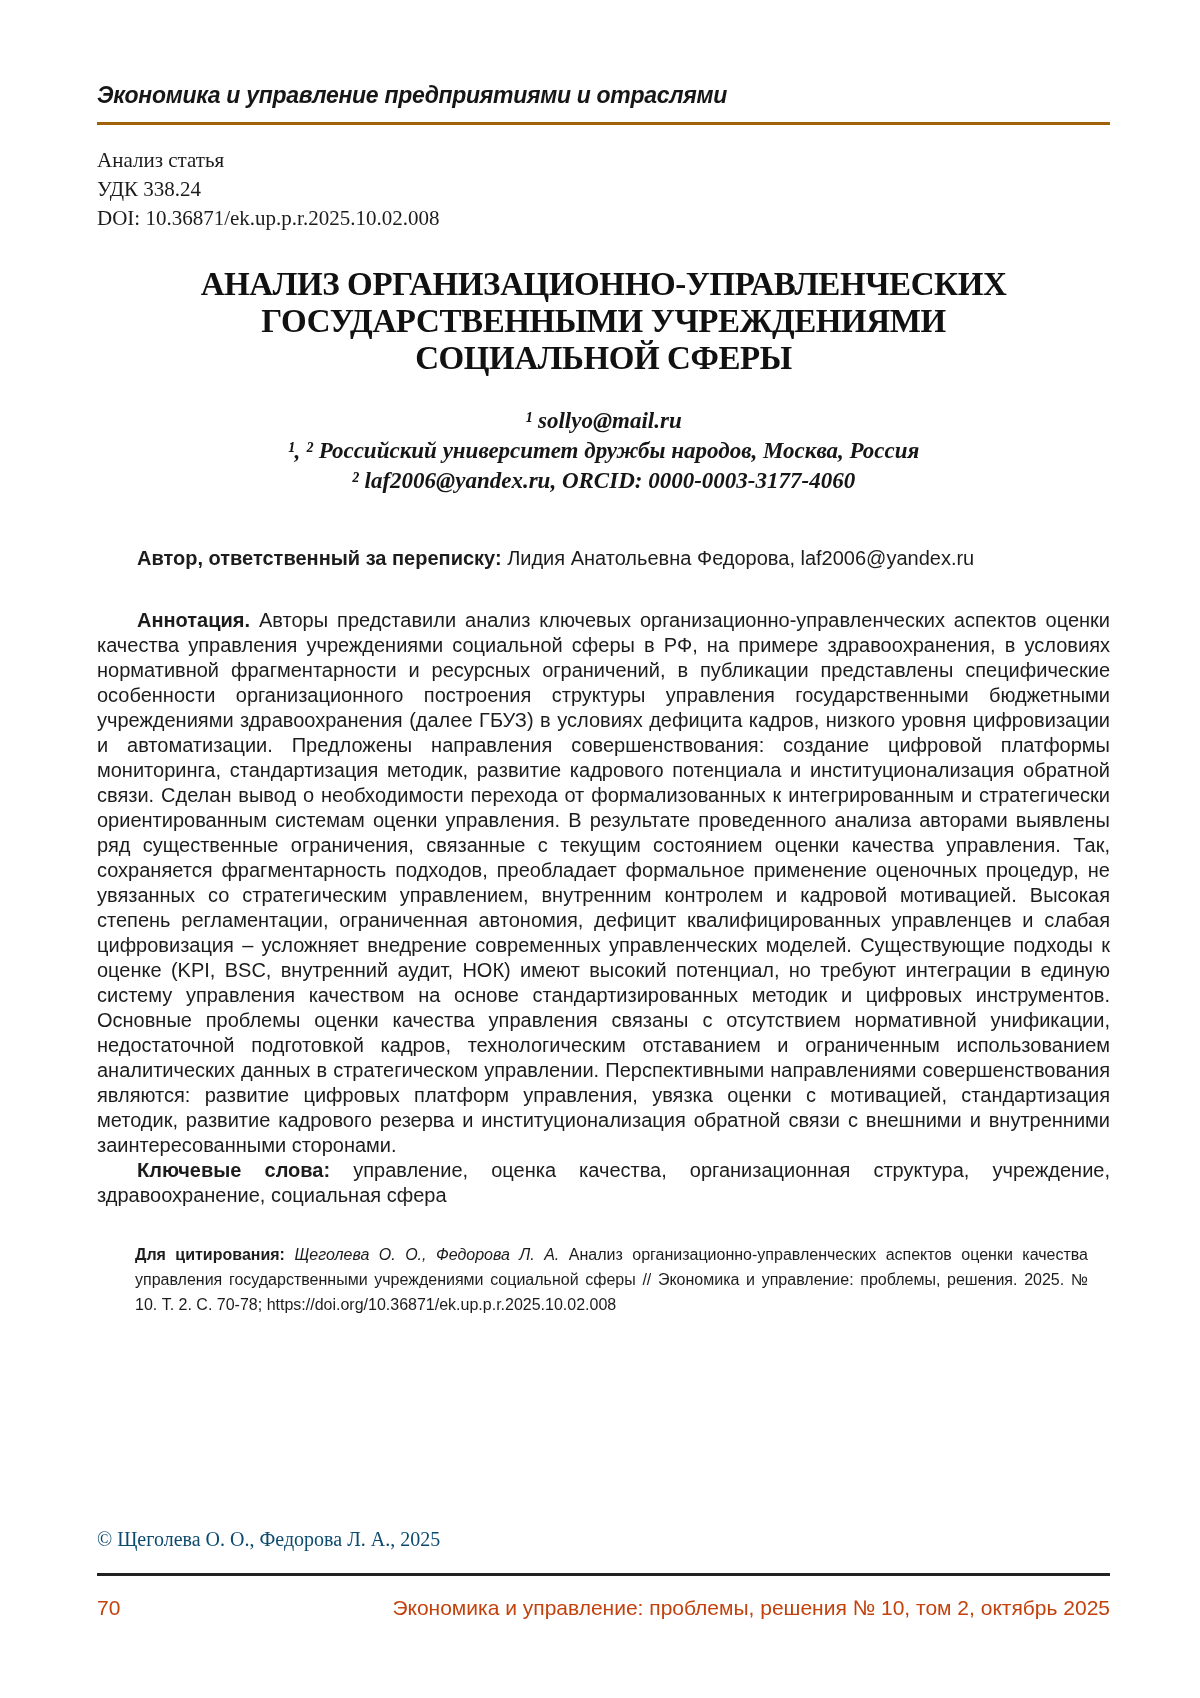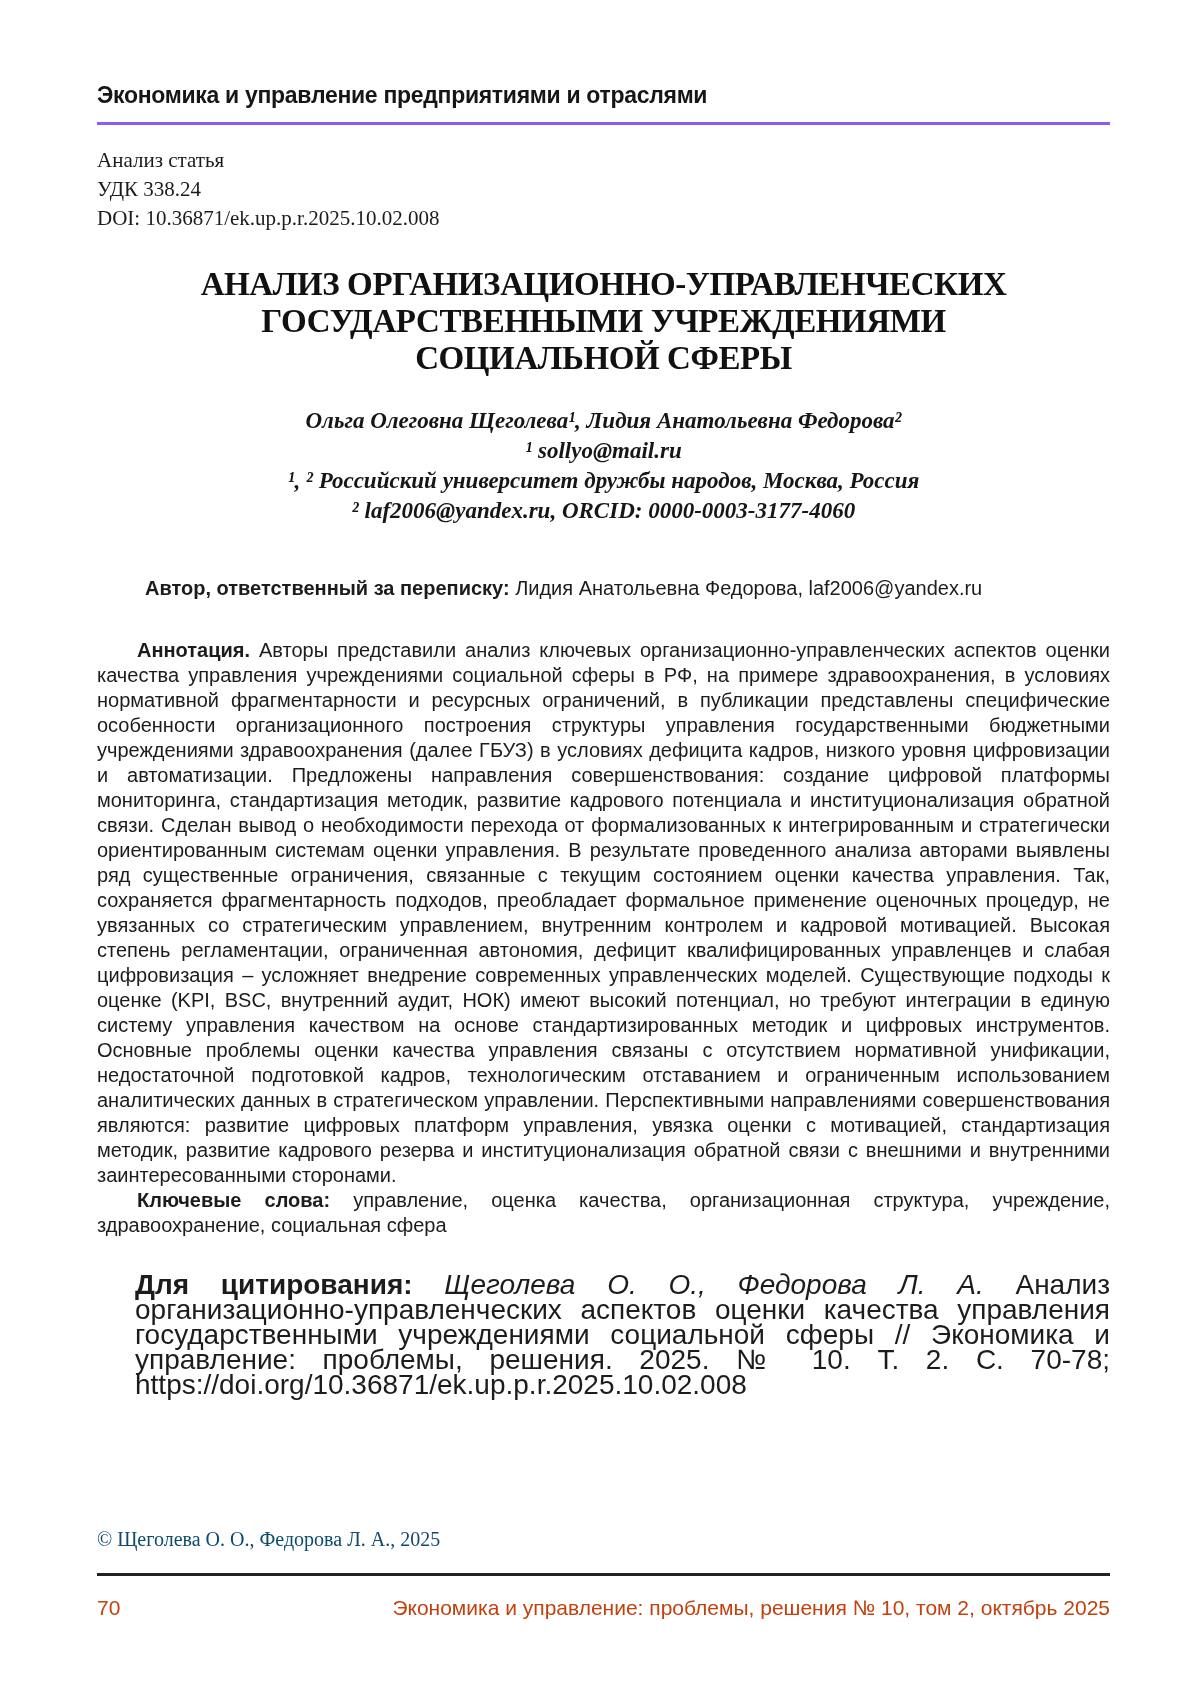--- a/index.html
+++ b/index.html
@@ -20,25 +20,26 @@
   .content {
     position: absolute;
     left: 97px;
     right: 90px;
     top: 0;
   }
   
   .running-head {
     margin-top: 82px;
     padding-bottom: 13px;
-    border-bottom: 3px solid #8b5cf6;
+    border-bottom: 3px solid #a16207;
     font-weight: bold;
     font-size: 23px;
     letter-spacing: -0.3px;
     color: #161616;
+    font-style: italic;
   }
   
   .meta-block {
     margin-top: 21px;
     font-family: "Liberation Serif", "DejaVu Serif", serif;
     font-size: 21px;
     line-height: 29px;
     color: #1b1b1b;
   }
   
@@ -81,21 +82,22 @@
     margin-top: 37px;
   }
   .keywords-par {
     margin-top: 0;
   }
   .bold-lead { font-weight: bold; }
   .italic-span { font-style: italic; }
   .citation-block {
     margin-top: 34px;
     margin-left: 38px;
-    font-size: 28px;
+    margin-right: 22px;
+    font-size: 16px;
     line-height: 25px;
     text-align: justify;
     color: #1c1c1c;
   }
   
   .copyright {
     position: absolute;
     left: 97px;
     top: 1528px;
     font-family: "Liberation Serif", "DejaVu Serif", serif;
@@ -137,27 +139,26 @@
       <div>DOI: 10.36871/ek.up.p.r.2025.10.02.008</div>
     </div>
 
     <h1 class="article-title" style="margin-bottom:0;text-align:center;">
       <div>АНАЛИЗ ОРГАНИЗАЦИОННО-УПРАВЛЕНЧЕСКИХ</div>
       <div>ГОСУДАРСТВЕННЫМИ УЧРЕЖДЕНИЯМИ</div>
       <div>СОЦИАЛЬНОЙ СФЕРЫ</div>
     </h1>
 
     <div class="authors-block">
-      <div>Ольга Олеговна Щеголева¹, Лидия Анатольевна Федорова²</div>
       <div>¹ sollyo@mail.ru</div>
       <div>¹, ² Российский университет дружбы народов, Москва, Россия</div>
       <div>² laf2006@yandex.ru, ORCID: 0000-0003-3177-4060</div>
     </div>
 
-    <p class="body-par indent corresponding" style="margin:8px; margin-top:22px; padding-top:28px;">
+    <p class="body-par indent corresponding" style="margin:0; margin-top:22px; padding-top:28px;">
       <span class="bold-lead">Автор, ответственный за переписку:</span><span> Лидия Анатольевна Федорова, laf2006@yandex.ru</span>
     </p>
 
     <p class="body-par indent abstract-par" style="margin:0; margin-top:37px;">
       <span class="bold-lead">Аннотация.</span><span> Авторы представили анализ ключевых организационно-управленческих аспектов оценки качества управления учреждениями социальной сферы в РФ, на примере здравоохранения, в условиях нормативной фрагментарности и ресурсных ограничений, в публикации представлены специфические особенности организационного построения структуры управления государственными бюджетными учреждениями здравоохранения (далее ГБУЗ) в условиях дефицита кадров, низкого уровня цифровизации и автоматизации. Предложены направления совершенствования: создание цифровой платформы мониторинга, стандартизация методик, развитие кадрового потенциала и институционализация обратной связи. Сделан вывод о необходимости перехода от формализованных к интегрированным и стратегически ориентированным системам оценки управления. В результате проведенного анализа авторами выявлены ряд существенные ограничения, связанные с текущим состоянием оценки качества управления. Так, сохраняется фрагментарность подходов, преобладает формальное применение оценочных процедур, не увязанных со стратегическим управлением, внутренним контролем и кадровой мотивацией. Высокая степень регламентации, ограниченная автономия, дефицит квалифицированных управленцев и слабая цифровизация – усложняет внедрение современных управленческих моделей. Существующие подходы к оценке (KPI, BSC, внутренний аудит, НОК) имеют высокий потенциал, но требуют интеграции в единую систему управления качеством на основе стандартизированных методик и цифровых инструментов. Основные проблемы оценки качества управления связаны с отсутствием нормативной унификации, недостаточной подготовкой кадров, технологическим отставанием и ограниченным использованием аналитических данных в стратегическом управлении. Перспективными направлениями совершенствования являются: развитие цифровых платформ управления, увязка оценки с мотивацией, стандартизация методик, развитие кадрового резерва и институционализация обратной связи с внешними и внутренними заинтересованными сторонами.</span>
     </p>
 
     <p class="body-par indent keywords-par" style="margin:0;">
       <span class="bold-lead">Ключевые слова:</span><span> управление, оценка качества, организационная структура, учреждение, здравоохранение, социальная сфера</span>
     </p>

